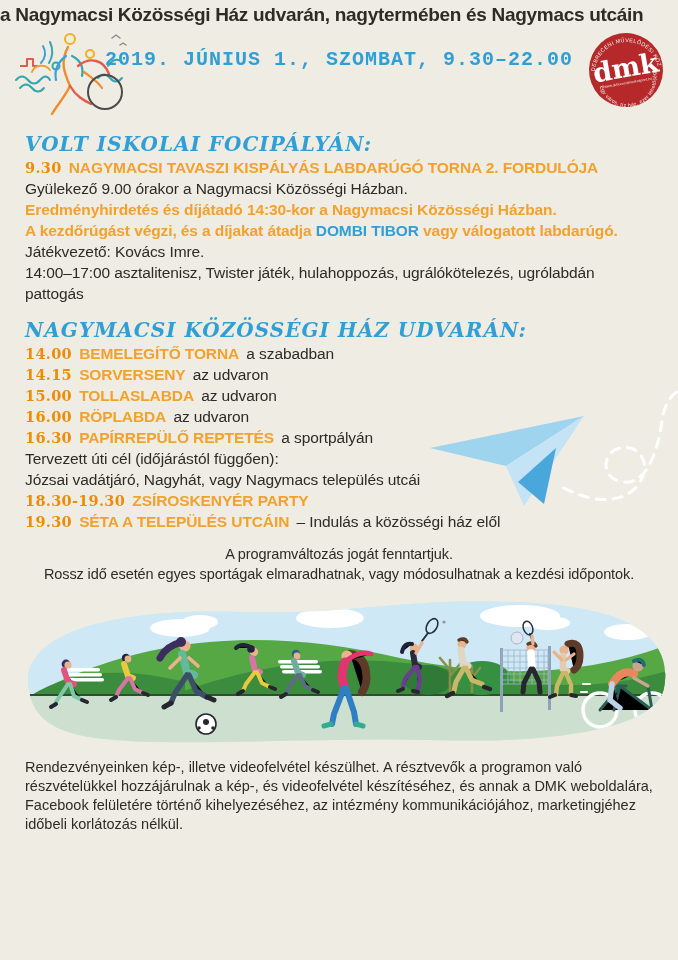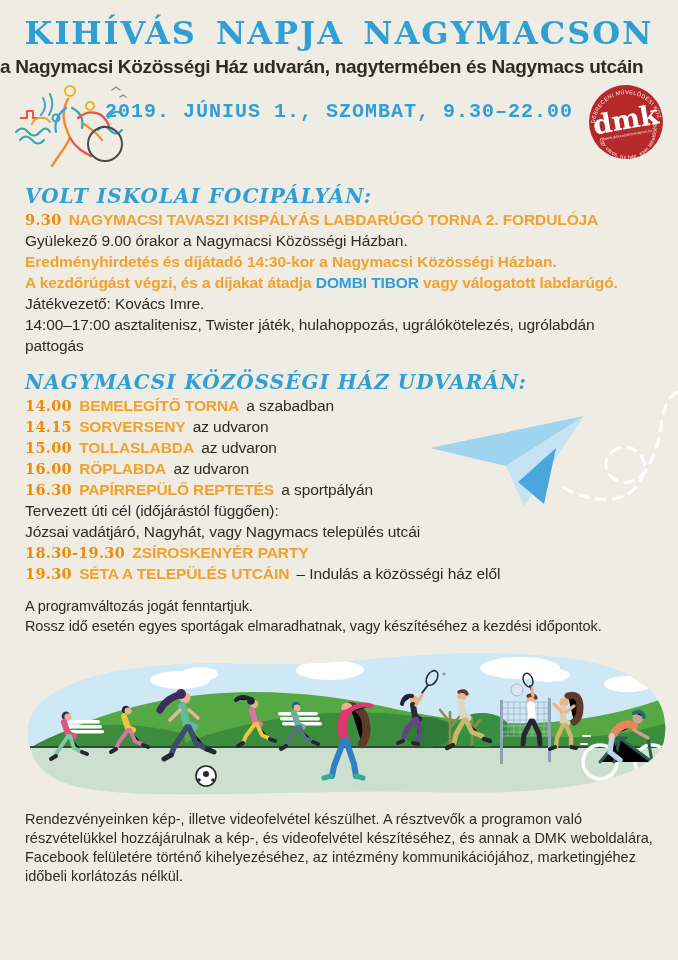--- a/index.html
+++ b/index.html
@@ -44,31 +44,30 @@
     color:var(--blue);font-size:20px;letter-spacing:1px;margin-top:16px;margin-bottom:2px;font-style:italic;
   }
   .time{
     font-family:"DejaVu Serif",serif;font-weight:bold;
     color:var(--orange-dark);font-size:14.5px;letter-spacing:.3px;margin-right:3px;
   }
   .event{color:var(--orange);font-weight:bold;margin-right:3px;}
   .orange-line{color:var(--orange);font-weight:bold;}
   .blue-strong{color:var(--blue);font-weight:bold;}
   .gap-s{}
-  .notes{margin-top:12px;font-size:14.5px;line-height:20px;}
+  .notes{margin-top:12px;font-size:14.5px;line-height:20px;text-align:center;}
   .illu-wrap{margin-top:8px;}
   .footer{padding:0 25px;font-size:14.5px;line-height:19px;margin-top:4px;}
   .plane-wrap{position:absolute;left:422px;top:386px;pointer-events:none;}
 </style>
 </head>
 <body>
 
 <div class="page">
 
-  <div class="title">KIHÍVÁS NAPJA NAGYMACSON</div>
   <div class="subtitle">a Nagymacsi Közösségi Ház udvarán, nagytermében és Nagymacs utcáin</div>
 
   <div class="header-row">
     <svg class="sport-art" width="120" height="92" viewBox="0 0 120 92" fill="none">
 
       <path d="M4,54 q6,-7 12,0 t12,0 t10,0" stroke="#34a7ae" stroke-width="2" stroke-linecap="round"></path>
       <path d="M8,62 q6,-7 12,0 t12,0" stroke="#34a7ae" stroke-width="2" stroke-linecap="round"></path>
       <path d="M86,52 q6,-7 12,0 t12,0" stroke="#34a7ae" stroke-width="2" stroke-linecap="round"></path>
 
       <path d="M8,40 h7 v-7 h6 v7 h5" stroke="#e25b4a" stroke-width="2" stroke-linejoin="round"></path>
@@ -167,21 +166,21 @@
       <span class="event">ZSÍROSKENYÉR PARTY</span>
     </div>
     <div>
       <span class="time">19.30</span>
       <span class="event">SÉTA A TELEPÜLÉS UTCÁIN</span>
       <span>– Indulás a közösségi ház elől</span>
     </div>
 
     <div class="notes">
       <div>A programváltozás jogát fenntartjuk.</div>
-      <div>Rossz idő esetén egyes sportágak elmaradhatnak, vagy készítéséhez a kezdési időpontok.</div>
+      <div>Rossz idő esetén egyes sportágak elmaradhatnak, vagy módosulhatnak a kezdési időpontok.</div>
     </div>
   </div>
 
   <svg class="plane-wrap" width="256" height="168" viewBox="0 0 256 168">
     <path d="M142,102 C176,120 206,116 218,96 C230,76 216,58 198,62 C180,66 178,92 200,96 C224,100 236,66 240,34 C242,20 248,10 255,6" fill="none" stroke="#ffffff" stroke-width="3" stroke-dasharray="9 8" stroke-linecap="round"></path>
     <polygon points="8,62 162,30 84,80" fill="#9fd4ef"></polygon>
     <polygon points="84,80 162,30 102,120" fill="#c4e4f6"></polygon>
     <polygon points="96,96 134,62 122,118" fill="#49a7dc"></polygon>
   </svg>
 

